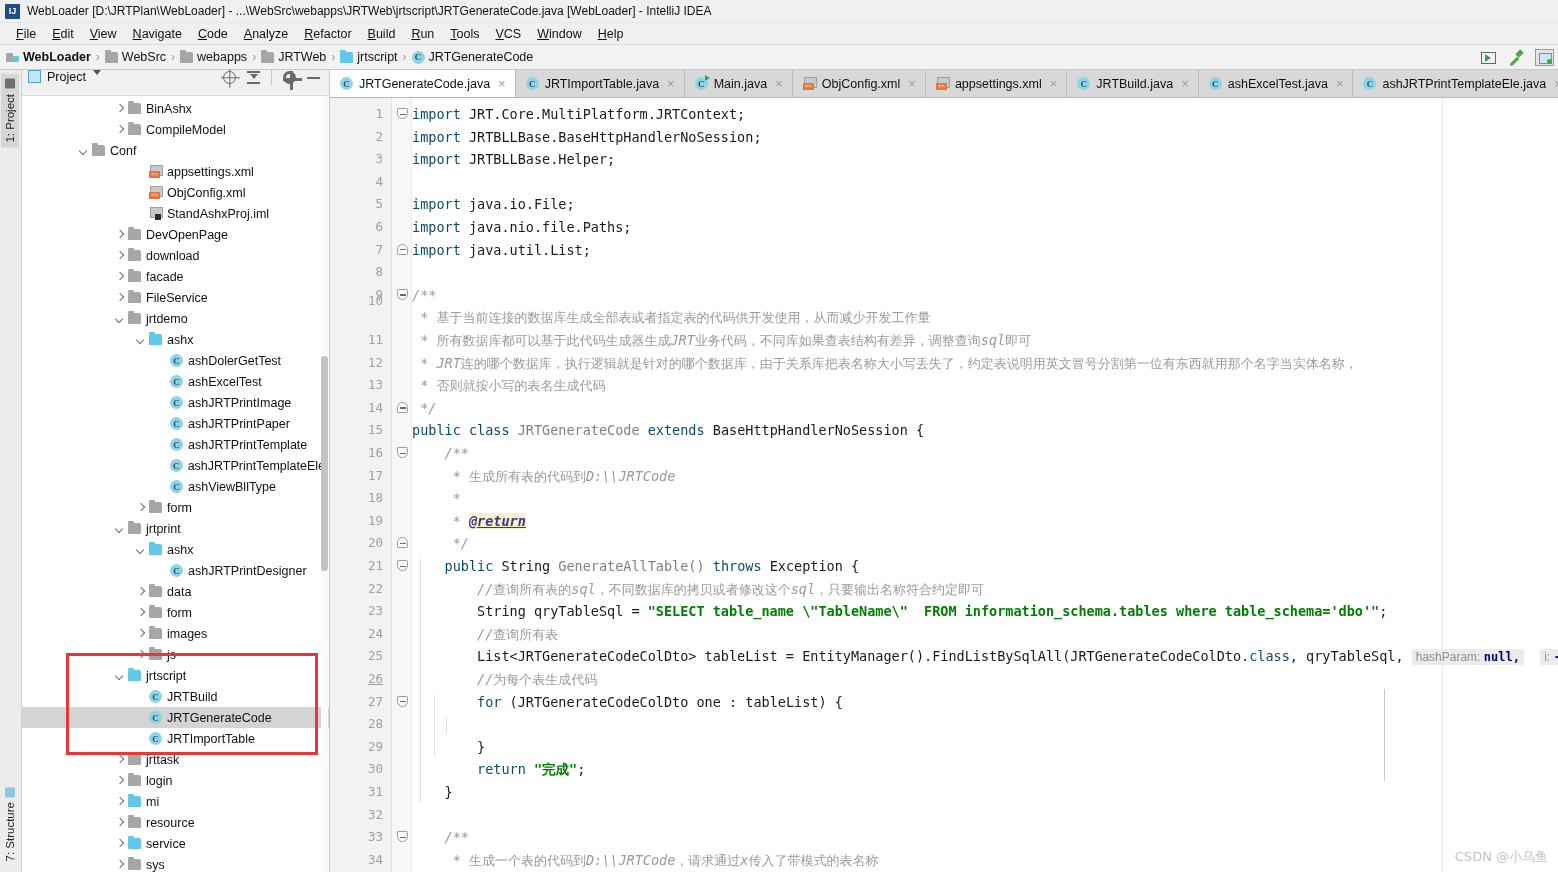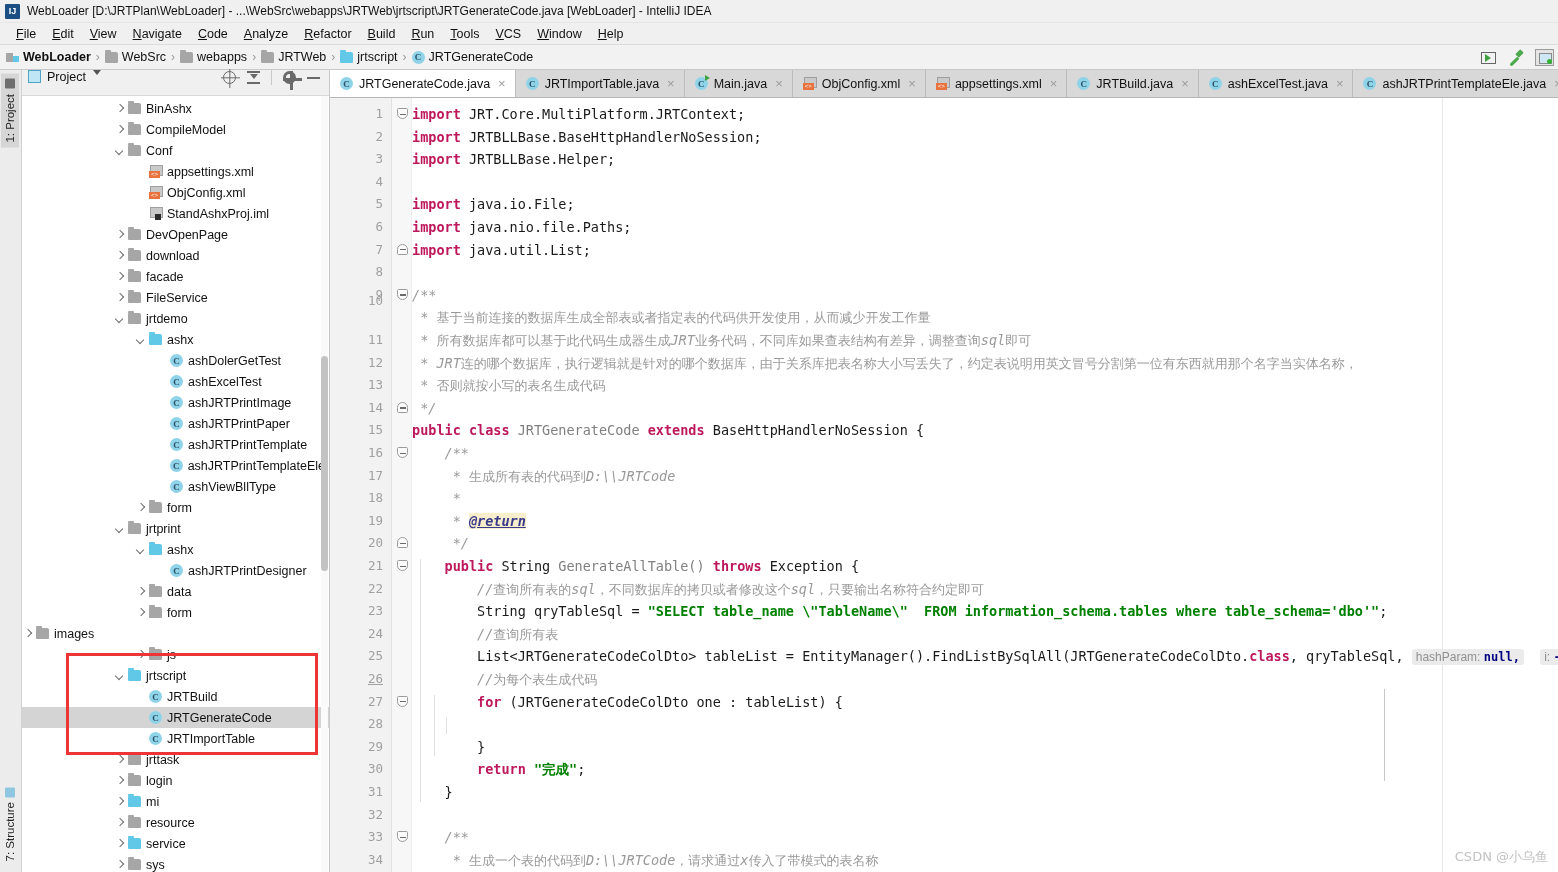--- a/index.html
+++ b/index.html
@@ -272,21 +272,21 @@
   .foldmark .fm-box {
     width: 11px; height: 11px; border: 1px solid #9a9a9a; background:#fbfbfb;
     border-radius: 2px; position: relative;
   }
   .foldmark .fm-box:before {
     content:""; position:absolute; left:2px; top:4.5px; width:6px; height:1.3px; background:#6b6b6b;
   }
   .foldmark.top .fm-box { border-bottom-left-radius: 7px; border-bottom-right-radius:7px; }
   .foldmark.bot .fm-box { border-top-left-radius: 7px; border-top-right-radius:7px; }
 
-  .kw   { color: #be185d; font-weight: bold; }
+  .kw   { color: #0c4a6e; font-weight: normal; }
   .cls  { color: #808080; }
   .plain{ color: #1a1a1a; }
   .cmt  { color: #9a9a9a; font-style: italic; }
   .cmt-cn { color: #9a9a9a; font-style: normal; font-family: "DejaVu Sans", sans-serif; font-size: 13px;}
   .cmt-it { color: #9a9a9a; font-style: italic; }
   .doc-tag { color: #3a3a8c; font-weight: bold; font-style: italic; text-decoration: underline; background: #f7eecb; }
   .str  { color: #008000; font-weight: bold; }
   .fld  { color: #871094; font-weight: bold; }
   .hint {
     background: #ebebeb; color: #909090; border-radius: 3px; padding: 1px 4px;
@@ -413,21 +413,21 @@
     <div class="tnode" style="padding-left: 92px;">
           <span class="arrow right"></span>
           <span class="ico-folder"></span>
           <span class="tlabel">BinAshx</span>
         </div>
         <div class="tnode" style="padding-left: 92px;">
           <span class="arrow right"></span>
           <span class="ico-folder"></span>
           <span class="tlabel">CompileModel</span>
         </div>
-        <div class="tnode" style="padding-left: 92px;">
+        <div class="tnode" style="padding-left: 56px;">
           <span class="arrow down"></span>
           <span class="ico-folder"></span>
           <span class="tlabel">Conf</span>
         </div>
         <div class="tnode" style="padding-left: 113px;">
           <span class="arrow"></span>
           <span class="ico-xml"></span>
           <span class="tlabel">appsettings.xml</span>
         </div>
         <div class="tnode" style="padding-left: 113px;">
@@ -528,21 +528,21 @@
         <div class="tnode" style="padding-left: 113px;">
           <span class="arrow right"></span>
           <span class="ico-folder"></span>
           <span class="tlabel">data</span>
         </div>
         <div class="tnode" style="padding-left: 113px;">
           <span class="arrow right"></span>
           <span class="ico-folder"></span>
           <span class="tlabel">form</span>
         </div>
-        <div class="tnode" style="">
+        <div class="tnode" style="padding-left: 113px;">
           <span class="arrow right"></span>
           <span class="ico-folder"></span>
           <span class="tlabel">images</span>
         </div>
         <div class="tnode" style="padding-left: 113px;">
           <span class="arrow right"></span>
           <span class="ico-folder"></span>
           <span class="tlabel">js</span>
         </div>
         <div class="tnode" style="padding-left: 92px;">

